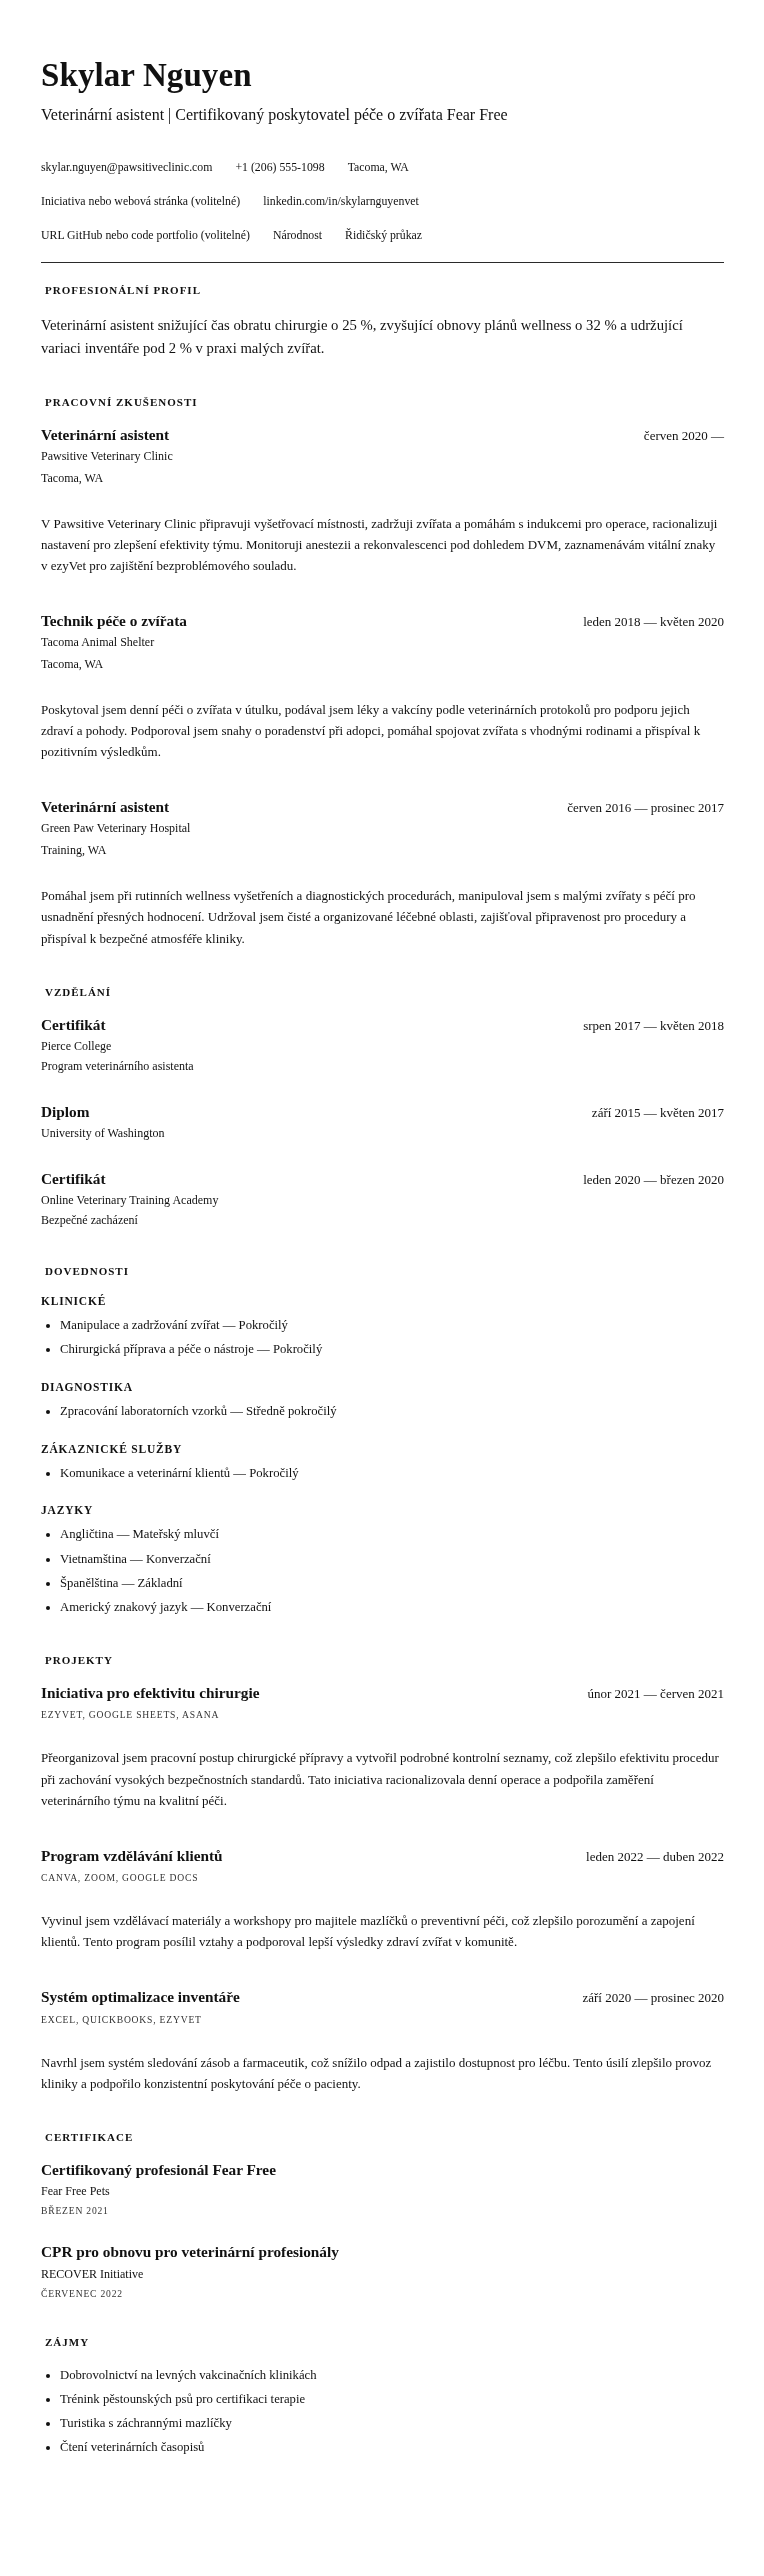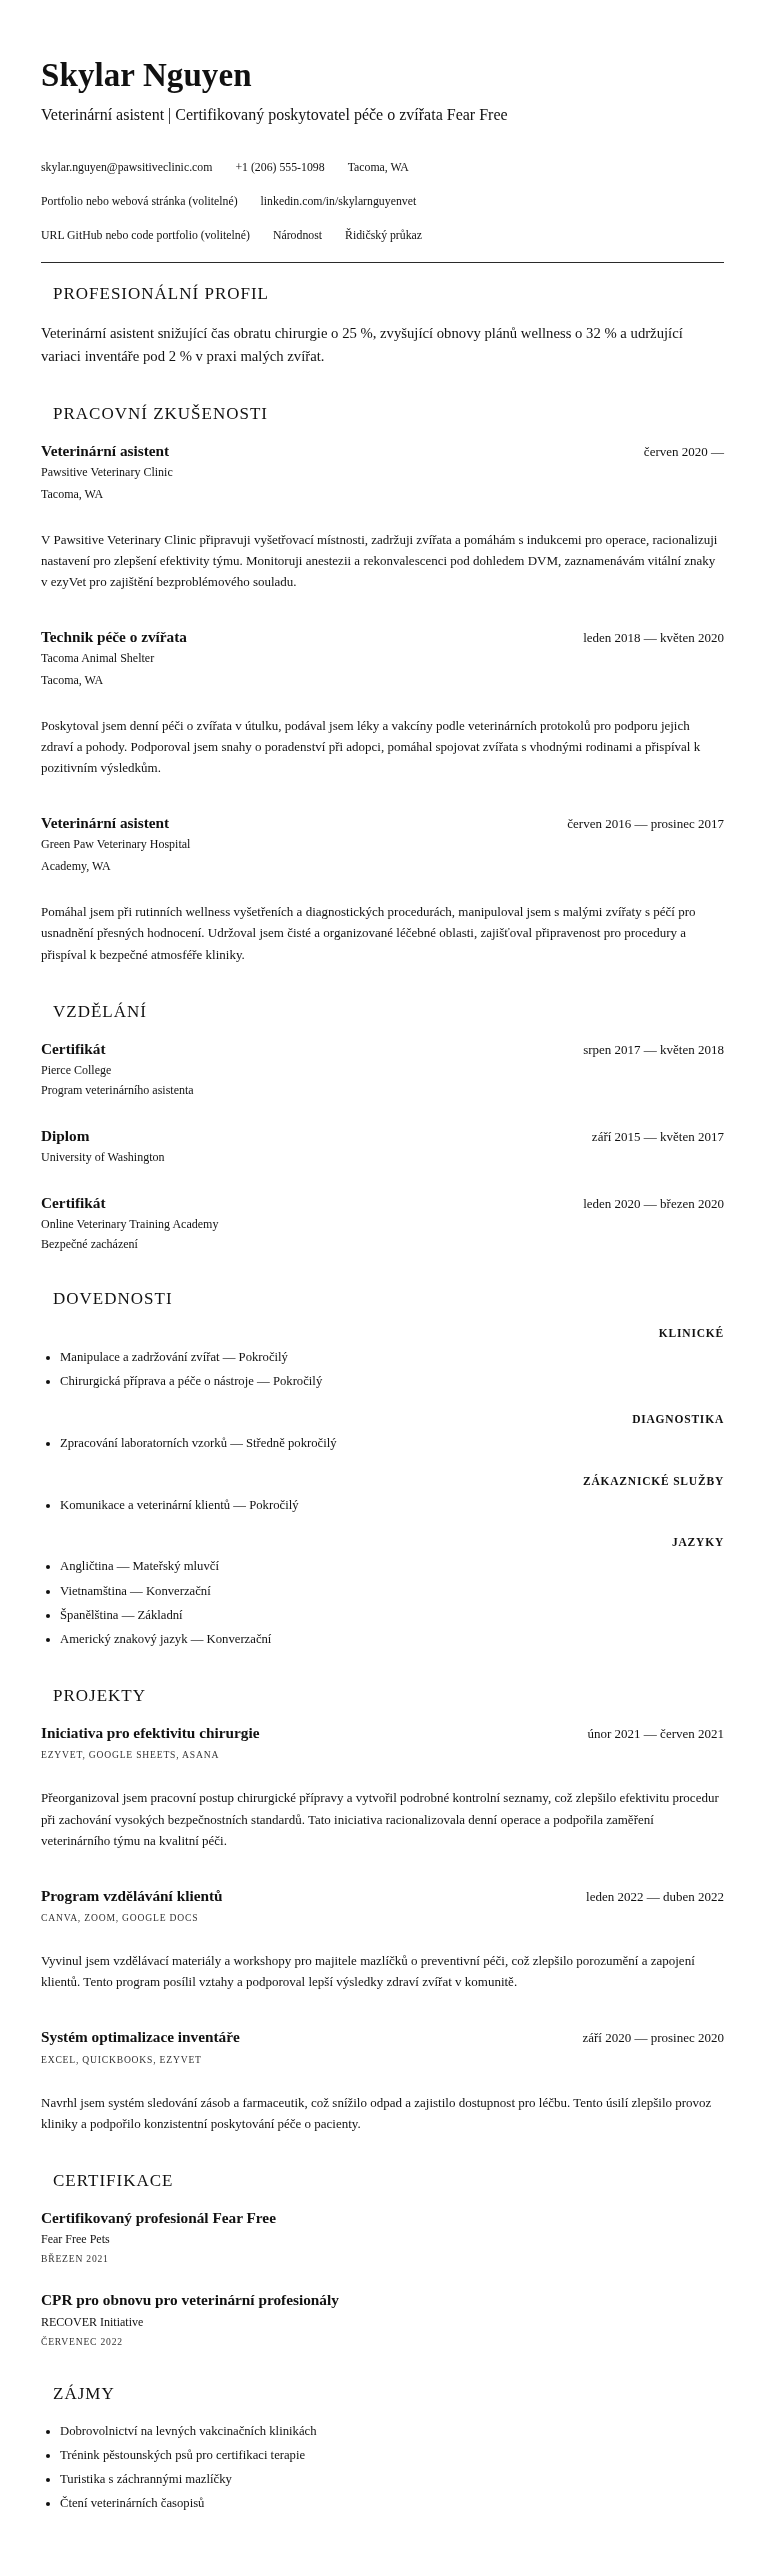--- a/index.html
+++ b/index.html
@@ -10,60 +10,60 @@
   
   .name { font-size: 33px; font-weight: bold; margin: 0 0 11.5px; letter-spacing: 0.1px; }
   .subtitle { font-size: 16px; margin: 3px 0 36px; }
   .contact-row { display: flex; flex-wrap: wrap; gap: 6.4px 23px; font-size: 11.8px; margin: 0 0 19px; }
   .contact-row span { white-space: nowrap; }
   .rule { border: none; border-top: 1.3px solid #2a2a2a; margin: 12.7px 0 0; }
 
   
   .section { margin-top: 37px; }
   .section-profile { margin-top: 21.7px; }
-  .sec-heading { font-size: 17px; font-weight: normal; letter-spacing: 1px; margin: 0 12px 18px; }
+  .sec-heading { font-size: 11px; font-weight: bold; letter-spacing: 1px; margin: 0 4px 18px; }
 
   .intro { font-size: 14.7px; line-height: 1.52; margin: 0; }
 
   
   .entry { margin-top: 0; }
   .entry + .entry { margin-top: 36px; }
   .section-education .entry + .entry { margin-top: 29px; }
   .section-certs .entry + .entry { margin-top: 27px; }
   .entry-head { display: flex; justify-content: space-between; align-items: baseline; gap: 33px; }
   .entry-title { font-size: 15.3px; font-weight: bold; margin: 0; }
   .dates { font-size: 13px; white-space: nowrap; }
   .sub { font-size: 12px; margin: 5.1px 0 0; }
   .loc { margin-top: 7px; }
   .desc { font-size: 13px; line-height: 1.62; margin: 27px 0 0; }
   .tools { font-size: 9.6px; letter-spacing: 0.8px; color: #333333; margin: 7.6px 0 0; }
   .cert-date { font-size: 9.6px; letter-spacing: 0.8px; color: #333333; margin: 6.4px 0 0; }
 
   
-  .skill-sub { font-size: 11.5px; font-weight: bold; letter-spacing: 0.8px; margin: 21.7px 0 9px; text-align: right; }
+  .skill-sub { font-size: 11.5px; font-weight: bold; letter-spacing: 0.8px; margin: 21.7px 0 9px; }
   .skill-group:first-of-type .skill-sub { margin-top: 0; }
   ul.bullets { margin: 0; padding-left: 19px; list-style: disc; }
   ul.bullets li { font-size: 12.7px; line-height: 1.5; margin: 5.1px 0; }
 </style>
 </head>
 <body>
 
 <div class="page">
 
   <header>
     <h1 class="name">Skylar Nguyen</h1>
     <p class="subtitle">Veterinární asistent | Certifikovaný poskytovatel péče o zvířata Fear Free</p>
 
     <div class="contact-row">
       <span>skylar.nguyen@pawsitiveclinic.com</span>
       <span>+1 (206) 555-1098</span>
       <span>Tacoma, WA</span>
     </div>
     <div class="contact-row">
-      <span>Portfolio nebo webová stránka (volitelné)</span>
+      <span>Iniciativa nebo webová stránka (volitelné)</span>
       <span>linkedin.com/in/skylarnguyenvet</span>
     </div>
     <div class="contact-row">
       <span>URL GitHub nebo code portfolio (volitelné)</span>
       <span>Národnost</span>
       <span>Řidičský průkaz</span>
     </div>
     <hr class="rule">
   </header>
 
@@ -94,21 +94,21 @@
       <p class="sub loc">Tacoma, WA</p>
       <p class="desc">Poskytoval jsem denní péči o zvířata v útulku, podával jsem léky a vakcíny podle veterinárních protokolů pro podporu jejich zdraví a pohody. Podporoval jsem snahy o poradenství při adopci, pomáhal spojovat zvířata s vhodnými rodinami a přispíval k pozitivním výsledkům.</p>
     </article>
 
     <article class="entry">
       <div class="entry-head">
         <h3 class="entry-title">Veterinární asistent</h3>
         <span class="dates">červen 2016 — prosinec 2017</span>
       </div>
       <p class="sub">Green Paw Veterinary Hospital</p>
-      <p class="sub loc">Academy, WA</p>
+      <p class="sub loc">Training, WA</p>
       <p class="desc">Pomáhal jsem při rutinních wellness vyšetřeních a diagnostických procedurách, manipuloval jsem s malými zvířaty s péčí pro usnadnění přesných hodnocení. Udržoval jsem čisté a organizované léčebné oblasti, zajišťoval připravenost pro procedury a přispíval k bezpečné atmosféře kliniky.</p>
     </article>
   </section>
 
   <section class="section section-education">
     <h2 class="sec-heading">VZDĚLÁNÍ</h2>
 
     <article class="entry">
       <div class="entry-head">
         <h3 class="entry-title">Certifikát</h3>

